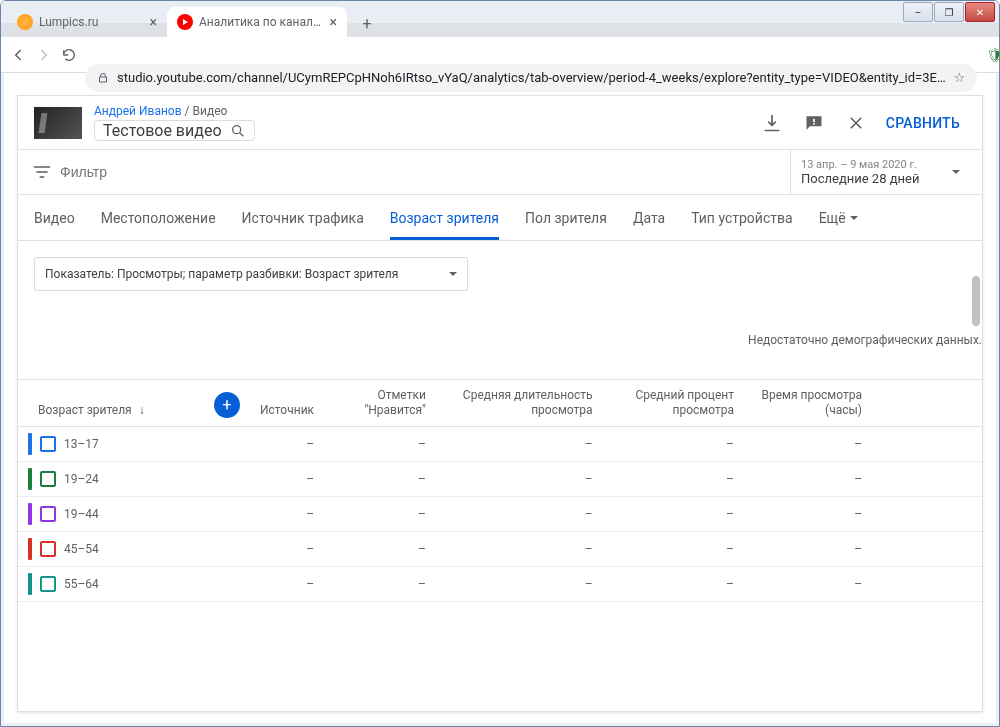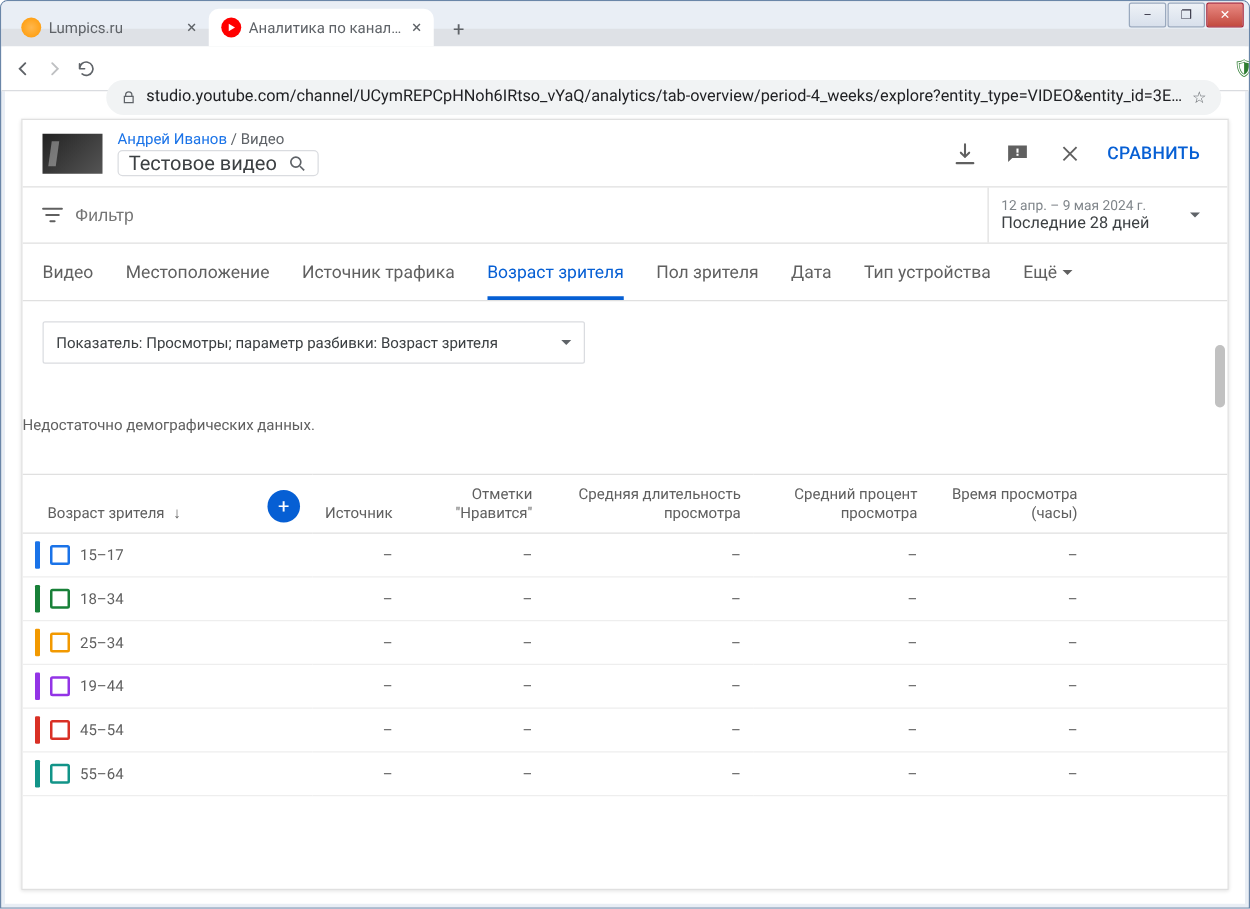--- a/index.html
+++ b/index.html
@@ -68,21 +68,21 @@
 .tab-item.active::after { content:""; position:absolute; bottom:0; left:0; right:0; height:3px; background:#065fd4; }
 .more-tab { display: flex; align-items: center; gap: 4px; }
 .more-tab .dd-caret { border-left: 4px solid transparent; border-right: 4px solid transparent; border-top: 4px solid #606060; }
 
 
 .metric-area { padding: 16px; }
 .metric-dd { display: inline-flex; align-items: center; border: 1px solid #dadce0; border-radius: 2px; height: 34px; padding: 0 10px; font-size: 12px; color: #3c4043; cursor: pointer; gap: 51px; }
 .metric-dd .dd-caret { border-left: 4px solid transparent; border-right: 4px solid transparent; border-top: 4px solid #5f6368; }
 
 
-.empty-msg { text-align: left; font-size: 12px; color: #606060; padding: 26px 0 32px; }
+.empty-msg { text-align: right; font-size: 12px; color: #606060; padding: 26px 0 32px; }
 
 
 .tbl { width: 100%; border-collapse: collapse; font-size: 12px; }
 .hdr-row-tbl th { font-weight: 400; color: #606060; padding: 8px 10px; text-align: right; border-top: 1px solid #e0e0e0; border-bottom: 1px solid #e0e0e0; vertical-align: bottom; line-height: 1.25; }
 .hdr-row-tbl th.first { text-align: left; padding-left: 20px; white-space: nowrap; }
 .sort-arrow { display:inline-block; margin-left:4px; }
 .add-col { width: 26px; height: 26px; border-radius: 50%; background: #065fd4; color: #fff; display: inline-flex; align-items: center; justify-content: center; font-size: 16px; cursor: pointer; }
 .body-row td { padding: 6px 10px; text-align: right; border-bottom: 1px solid #eee; color: #606060; }
 .body-row td.first { text-align: left; padding-left: 10px; }
 .legend-cell { display: flex; align-items: center; gap: 8px; }
@@ -194,21 +194,21 @@
     </div>
 
     <div class="filter-row">
       <div class="filter-ico">
         <svg width="20" height="20" viewBox="0 0 24 24">
             <path d="M3 6h18M6 12h12M10 18h4" stroke="#606060" stroke-width="2" stroke-linecap="round"></path>
           </svg>
       </div>
       <input class="filter-ph" style="border: none; outline: none; background: transparent; font-size: 14px; flex: 1 1 0%;" placeholder="Фильтр">
       <div class="date-box">
-        <div class="date-range">12 апр. – 9 мая 2024 г.</div>
+        <div class="date-range">13 апр. – 9 мая 2020 г.</div>
         <div class="date-label">Последние 28 дней</div>
         <span class="dd-caret"></span>
       </div>
     </div>
 
     <div class="tabs-row">
       <div class="tab-item">Видео</div>
       <div class="tab-item">Местоположение</div>
       <div class="tab-item">Источник трафика</div>
       <div class="tab-item active">Возраст зрителя</div>
@@ -247,53 +247,37 @@
           <th>Время просмотра (часы)</th>
           <th style="width:110px"></th>
         </tr>
       </thead>
       <tbody id="tbl-body">
           <tr class="body-row">
             <td class="first">
               <div class="legend-cell">
     <span class="color-bar" style="background:#1a73e8"></span>
     <span class="chk" style="border-color:#1a73e8"></span>
-    <span>15–17</span>
+    <span>13–17</span>
   </div>
             </td>
             <td></td>
             <td>–</td>
             <td>–</td>
             <td>–</td>
             <td>–</td>
             <td>–</td>
             <td></td>
           </tr>
           <tr class="body-row">
             <td class="first">
               <div class="legend-cell">
     <span class="color-bar" style="background:#188038"></span>
     <span class="chk" style="border-color:#188038"></span>
-    <span>18–34</span>
-  </div>
-            </td>
-            <td></td>
-            <td>–</td>
-            <td>–</td>
-            <td>–</td>
-            <td>–</td>
-            <td>–</td>
-            <td></td>
-          </tr>
-          <tr class="body-row">
-            <td class="first">
-              <div class="legend-cell">
-    <span class="color-bar" style="background:#f29900"></span>
-    <span class="chk" style="border-color:#f29900"></span>
-    <span>25–34</span>
+    <span>19–24</span>
   </div>
             </td>
             <td></td>
             <td>–</td>
             <td>–</td>
             <td>–</td>
             <td>–</td>
             <td>–</td>
             <td></td>
           </tr>

